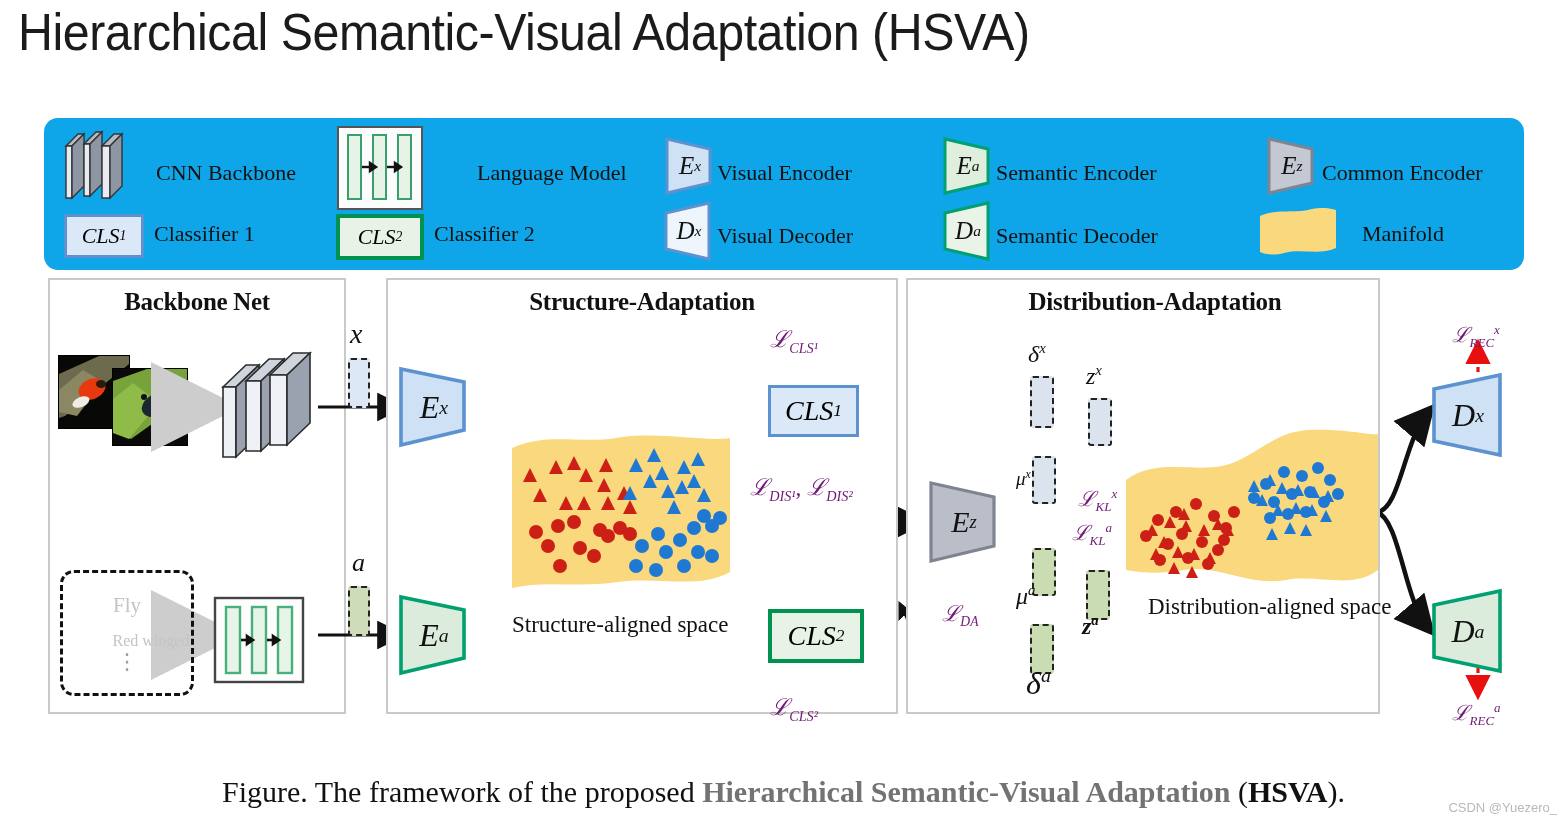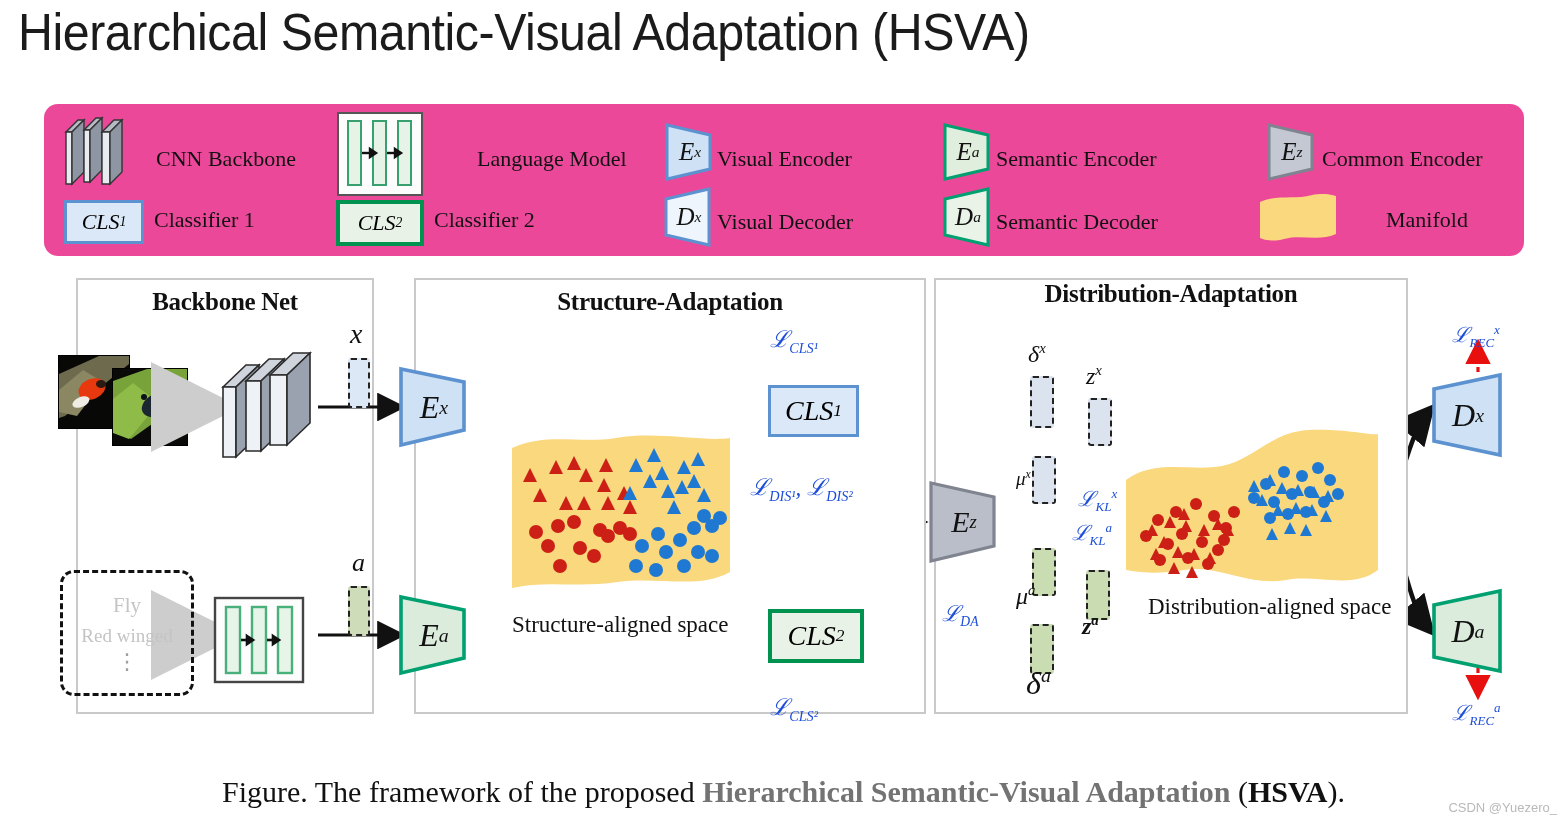--- a/index.html
+++ b/index.html
@@ -4,44 +4,44 @@
 <style>
   html,body{margin:0;padding:0;background:#fff;}
   body{width:1567px;height:826px;position:relative;overflow:hidden;
        font-family:"Liberation Serif", serif;}
   .abs{position:absolute;}
   
   #title{left:18px;top:2px;font-family:"Liberation Sans", sans-serif;
          font-size:52px;color:#1b1b1b;letter-spacing:-0.5px;
          transform:scaleX(0.93);transform-origin:left top;white-space:nowrap;}
   
-  #legend{left:44px;top:104px;width:1480px;height:152px;background:#ec4899;
+  #legend{left:44px;top:118px;width:1480px;height:152px;background:#0ea5e9;
           border-radius:14px;}
   .lg-label{font-family:"Liberation Serif",serif;font-size:22px;color:#111;
             white-space:nowrap;}
   
   .trap{position:absolute;}
   .trap svg{display:block;overflow:visible;}
   .boxlabel{display:flex;align-items:center;justify-content:center;
             font-style:italic;font-family:"Liberation Serif",serif;color:#111;}
   
   .cls-chip{display:flex;align-items:center;justify-content:center;
             font-style:italic;font-family:"Liberation Serif",serif;}
   
-  .panel{position:absolute;border:2px solid #c9c9c9;background:#fff;margin-left:28px;}
+  .panel{position:absolute;border:2px solid #c9c9c9;background:#fff;}
   .panel-title{position:absolute;width:100%;text-align:center;font-weight:bold;
                font-family:"Liberation Serif",serif;font-size:25px;color:#111;
                letter-spacing:-0.3px;}
   .space-label{position:absolute;font-family:"Liberation Serif",serif;
                font-size:23px;color:#111;white-space:nowrap;}
   
   .vec{position:absolute;border:2px dashed #222;border-radius:3px;}
   .mathlbl{position:absolute;font-style:italic;font-family:"Liberation Serif",serif;
            color:#111;white-space:nowrap;}
-  .loss{position:absolute;font-family:"Liberation Serif",serif;color:#1d4ed8;
+  .loss{position:absolute;font-family:"Liberation Serif",serif;color:#701a75;
         white-space:nowrap;font-style:italic;}
   sub,sup{font-size:0.62em;}
   
   #caption{left:0;top:775px;width:1567px;text-align:center;font-size:30px;
            font-family:"Liberation Serif",serif;color:#111;white-space:nowrap;}
   #caption .hl{color:#737373;font-weight:bold;}
   #caption .bd{font-weight:bold;}
   #watermark{right:10px;top:800px;font-family:"Liberation Sans",sans-serif;
              font-size:13px;color:#b9b9b9;}
   
@@ -158,21 +158,21 @@
         <sup>a</sup>
     </div>
   </div>
   <div class="abs lg-label" style="left:952px;top:105px;">Semantic Decoder</div>
 
   <div class="trap" style="left:1214px;top:88px;">
     <svg width="80" height="52" viewBox="0 0 80 52">
       <path d="M2,10 C20,2 36,8 54,3 C68,0 78,4 78,4 L78,42 C60,50 44,42 26,47 C12,51 2,46 2,46 Z" fill="#fad87e"></path>
     </svg>
   </div>
-  <div class="abs lg-label" style="left:1318px;top:103px;margin-left:24px;">Manifold</div>
+  <div class="abs lg-label" style="left:1318px;top:103px;">Manifold</div>
 </div>
 
 <div class="panel" style="left:48px;top:278px;width:294px;height:432px;">
   <div class="panel-title" style="top:8px;">Backbone Net</div>
 </div>
 
 <div class="birdimg" style="left:58px;top:355px;width:70px;height:72px;">
   <svg width="70" height="72" viewBox="0 0 70 72">
     <rect width="70" height="72" fill="#080807"></rect>
     <polygon points="0,18 40,0 70,0 70,8 6,60 0,62" fill="#6d6a4e"></polygon>
@@ -288,21 +288,21 @@
       <polygon points="43,36 66,14 66,84 43,106" fill="#9aa2b0"></polygon>
       <polygon points="52,30 75,8 92,8 69,30" fill="#cfd4dd"></polygon>
       <polygon points="52,30 69,30 69,100 52,100" fill="#eef1f6"></polygon>
       <polygon points="69,30 92,8 92,78 69,100" fill="#9aa2b0"></polygon>
     </g>
   </svg>
 </div>
 
 <div class="dashbox" style="left:60px;top:570px;width:128px;height:120px;">
   <div class="dashtxt" style="top:20px;">Fly</div>
-  <div class="dashtxt" style="top:52px;font-size:19px;">Red winged</div>
+  <div class="dashtxt" style="top:59px;font-size:16px;padding-left:24px;">Red winged</div>
   <div class="dashtxt" style="top:76px;font-size:22px;color:#9f9f9f;">⋮</div>
 </div>
 
 <div class="trap" style="left:214px;top:597px;">
   <svg width="90" height="86" viewBox="0 0 90 86">
     <rect x="1" y="1" width="88" height="84" fill="#fdfdfd" stroke="#444" stroke-width="2.4"></rect>
     <rect x="12" y="10" width="14" height="66" fill="#e7f4e8" stroke="#49b07c" stroke-width="2.4"></rect>
     <rect x="38" y="10" width="14" height="66" fill="#e7f4e8" stroke="#49b07c" stroke-width="2.4"></rect>
     <rect x="64" y="10" width="14" height="66" fill="#e7f4e8" stroke="#49b07c" stroke-width="2.4"></rect>
     <g stroke="#111" stroke-width="2.6" fill="#111">
@@ -420,21 +420,21 @@
   <span>ℒ</span><sub>CLS¹</sub>
 </div>
 <div class="loss" style="left:750px;top:470px;font-size:23px;">
   <span>ℒ</span><sub>DIS¹</sub><span>,&nbsp;</span><span>ℒ</span><sub>DIS²</sub>
 </div>
 <div class="loss" style="left:770px;top:690px;font-size:23px;">
   <span>ℒ</span><sub>CLS²</sub>
 </div>
 
 <div class="panel" style="left:906px;top:278px;width:470px;height:432px;">
-  <div class="panel-title" style="top:0;">Distribution-Adaptation</div>
+  <div class="panel-title" style="top:8px;padding-left:12px;">Distribution-Adaptation</div>
 </div>
 
 <div class="trap" style="left:928px;top:480px;">
   <svg width="72" height="84" viewBox="0 0 72 84">
     <polygon points="3,3 66,17 66,66 3,81" fill="#b9bec9" stroke="#7f8490" stroke-width="3.2"></polygon>
   </svg>
   <div class="abs boxlabel" style="left:0;top:0;width:72px;height:84px;font-size:30px;">
     <span>E</span>
       <sup>z</sup>
   </div>

